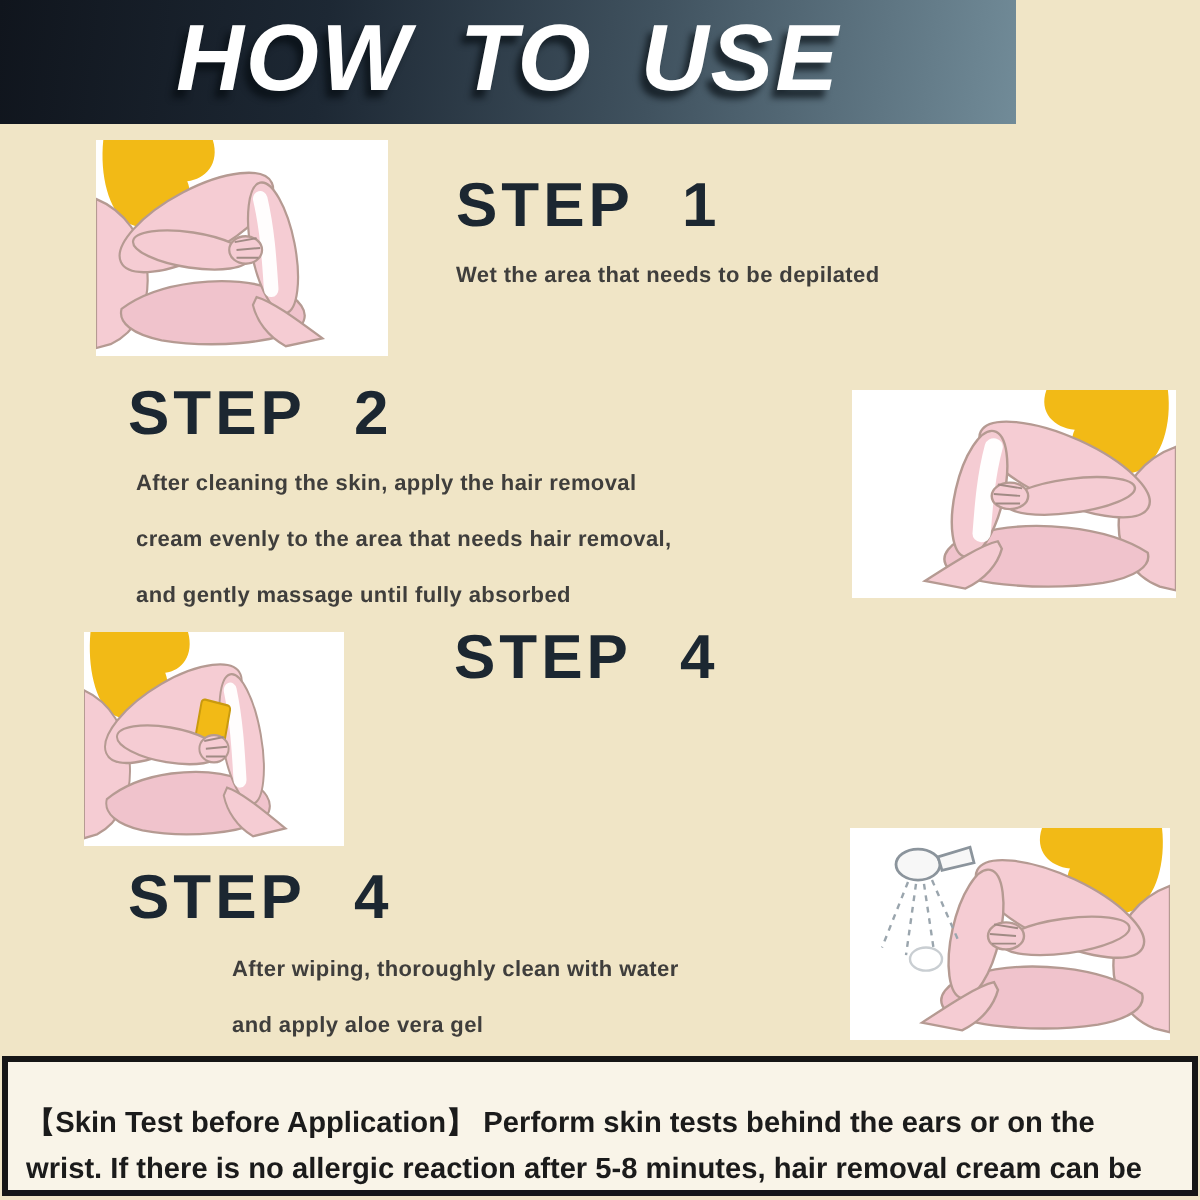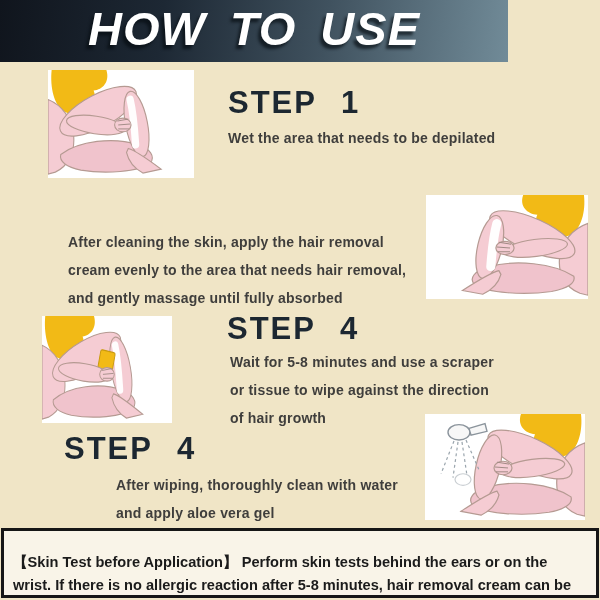--- a/index.html
+++ b/index.html
@@ -24,21 +24,21 @@
   
   .step-heading{
     position:absolute;
     font-size:31px;line-height:38px;font-weight:600;
     letter-spacing:2px;word-spacing:14px;
     color:var(--heading-color,#1c2731);
     white-space:nowrap;
   }
   .step-lines{
     position:absolute;
-    font-size:14px;line-height:28px;font-weight:700;
+    font-size:11px;line-height:28px;font-weight:700;
     letter-spacing:.2px;
     color:var(--body-color,#3f3e3c);
     white-space:nowrap;
   }
   
   .illus{position:absolute;background:#fff;}
   .illus svg{display:block;width:100%;height:100%;}
   .skin{fill:var(--skin,#f5ccd3);stroke:var(--outline,#b59a92);stroke-width:1.2;}
   .skin2{fill:var(--skin-shade,#f0c3cc);stroke:var(--outline,#b59a92);stroke-width:1.2;}
   .hair{fill:var(--hair,#f2ba16);}
@@ -88,20 +88,21 @@
       <ellipse class="skin" cx="52" cy="56" rx="32" ry="9" transform="rotate(8 52 56)"></ellipse>
       <ellipse class="skin" cx="82" cy="56" rx="9" ry="7"></ellipse>
       <path d="M76,52 L88,50 M77,56 L90,55 M77,60 L89,60" stroke="#a08a84" stroke-width="1" fill="none"></path>
     </svg>
   </div>
   <div class="step-heading s1-h">STEP 1</div>
   <div class="step-lines s1-t">
     <div>Wet the area that needs to be depilated</div>
   </div>
 
+  <div class="step-heading s2-h">STEP 2</div>
   <div class="step-lines s2-t">
     <div>After cleaning the skin, apply the hair removal</div>
     <div>cream evenly to the area that needs hair removal,</div>
     <div>and gently massage until fully absorbed</div>
   </div>
   <div class="illus s2-img">
     <svg viewBox="0 0 160 110" preserveAspectRatio="none">
       <rect width="160" height="110" fill="#ffffff"></rect>
       <g transform="translate(160,0) scale(-1,1)">
         <path class="hair" d="M4,0 H64 C68,12 60,20 50,21 C55,32 44,37 35,34 C38,44 26,47 17,42 C7,36 2,18 4,0 Z"></path>
@@ -130,25 +131,20 @@
       <path class="skin" d="M88,80 C96,82 108,90 124,101 L104,105 C94,100 88,92 86,84 Z"></path>
       <g>
         <rect x="70" y="36" width="18" height="24" rx="2" transform="rotate(12 79 48)" fill="var(--hair,#f2ba16)" stroke="#c99a0e" stroke-width="1.2"></rect>
       </g>
       <ellipse class="skin" cx="52" cy="58" rx="32" ry="9" transform="rotate(8 52 58)"></ellipse>
       <ellipse class="skin" cx="80" cy="60" rx="9" ry="7"></ellipse>
       <path d="M74,56 L86,54 M75,60 L88,59 M75,64 L87,64" stroke="#a08a84" stroke-width="1" fill="none"></path>
     </svg>
   </div>
   <div class="step-heading s3-h">STEP 4</div>
-  <div class="step-lines s3-t">
-    <div>Wait for 5-8 minutes and use a scraper</div>
-    <div>or tissue to wipe against the direction</div>
-    <div>of hair growth</div>
-  </div>
 
   <div class="step-heading s4-h">STEP 4</div>
   <div class="step-lines s4-t">
     <div>After wiping, thoroughly clean with water</div>
     <div>and apply aloe vera gel</div>
   </div>
   <div class="illus s4-img">
     <svg viewBox="0 0 160 110" preserveAspectRatio="none">
       <rect width="160" height="110" fill="#ffffff"></rect>
       <g transform="translate(160,0) scale(-1,1)">

